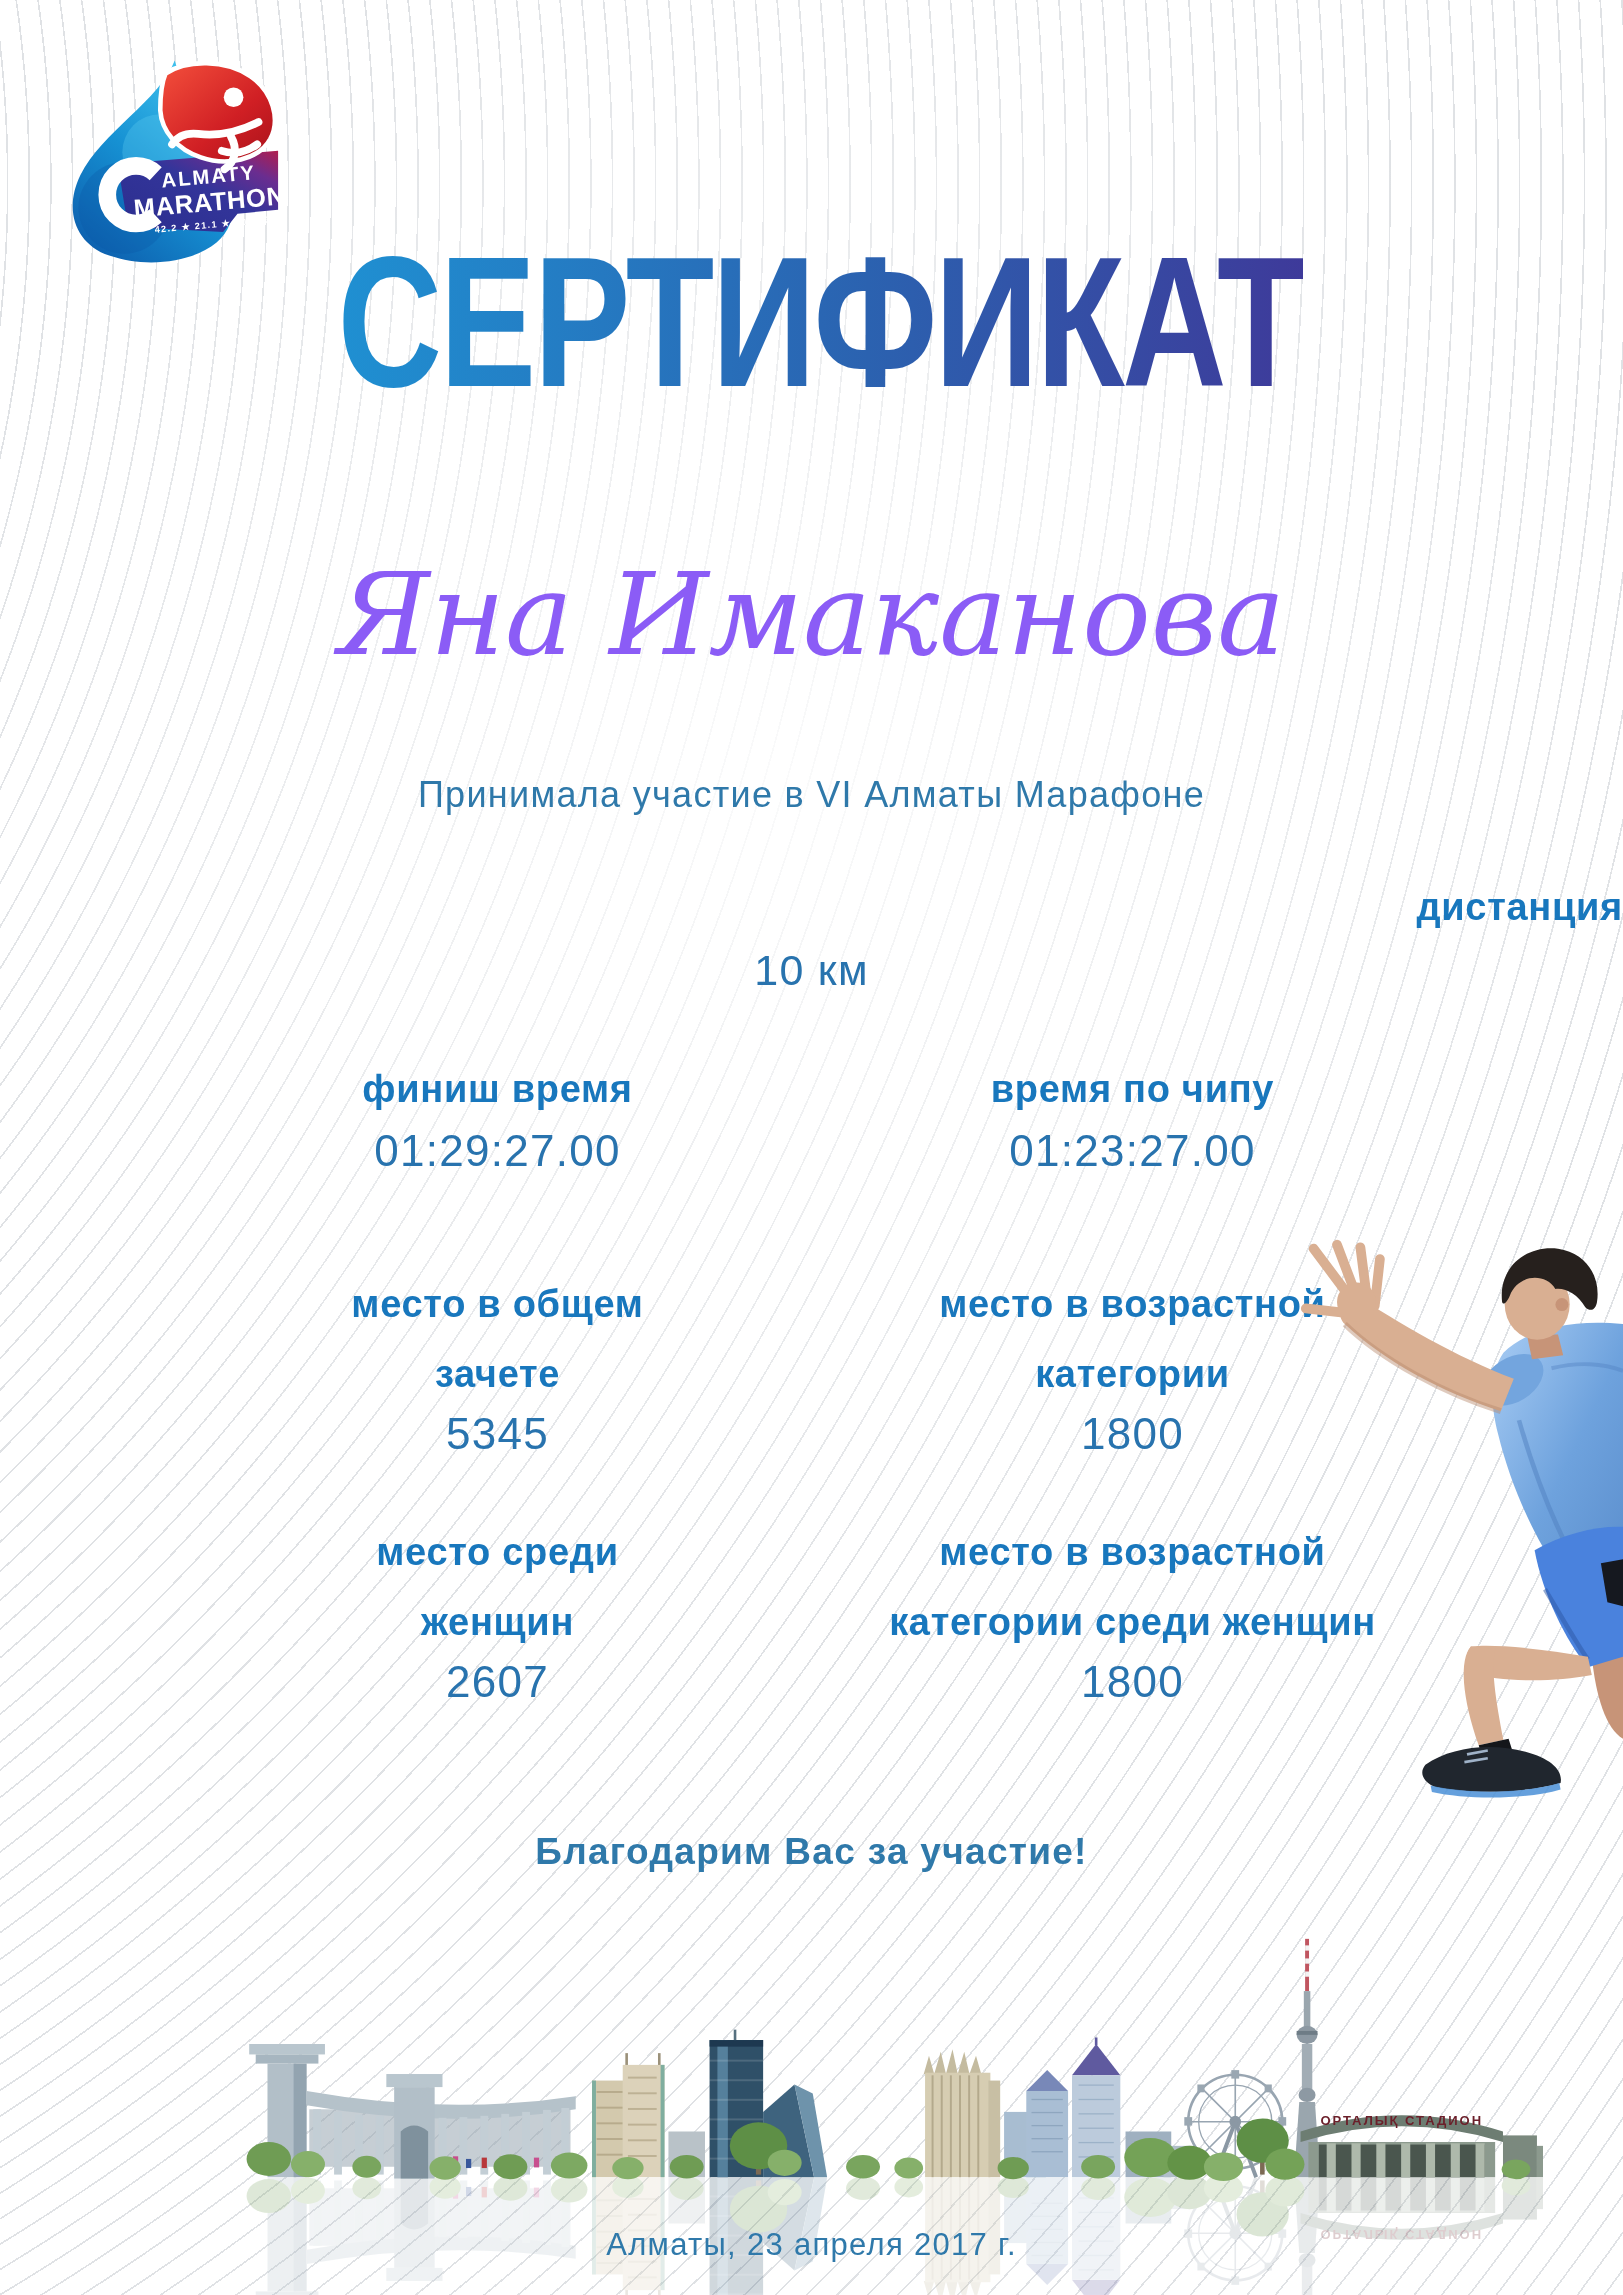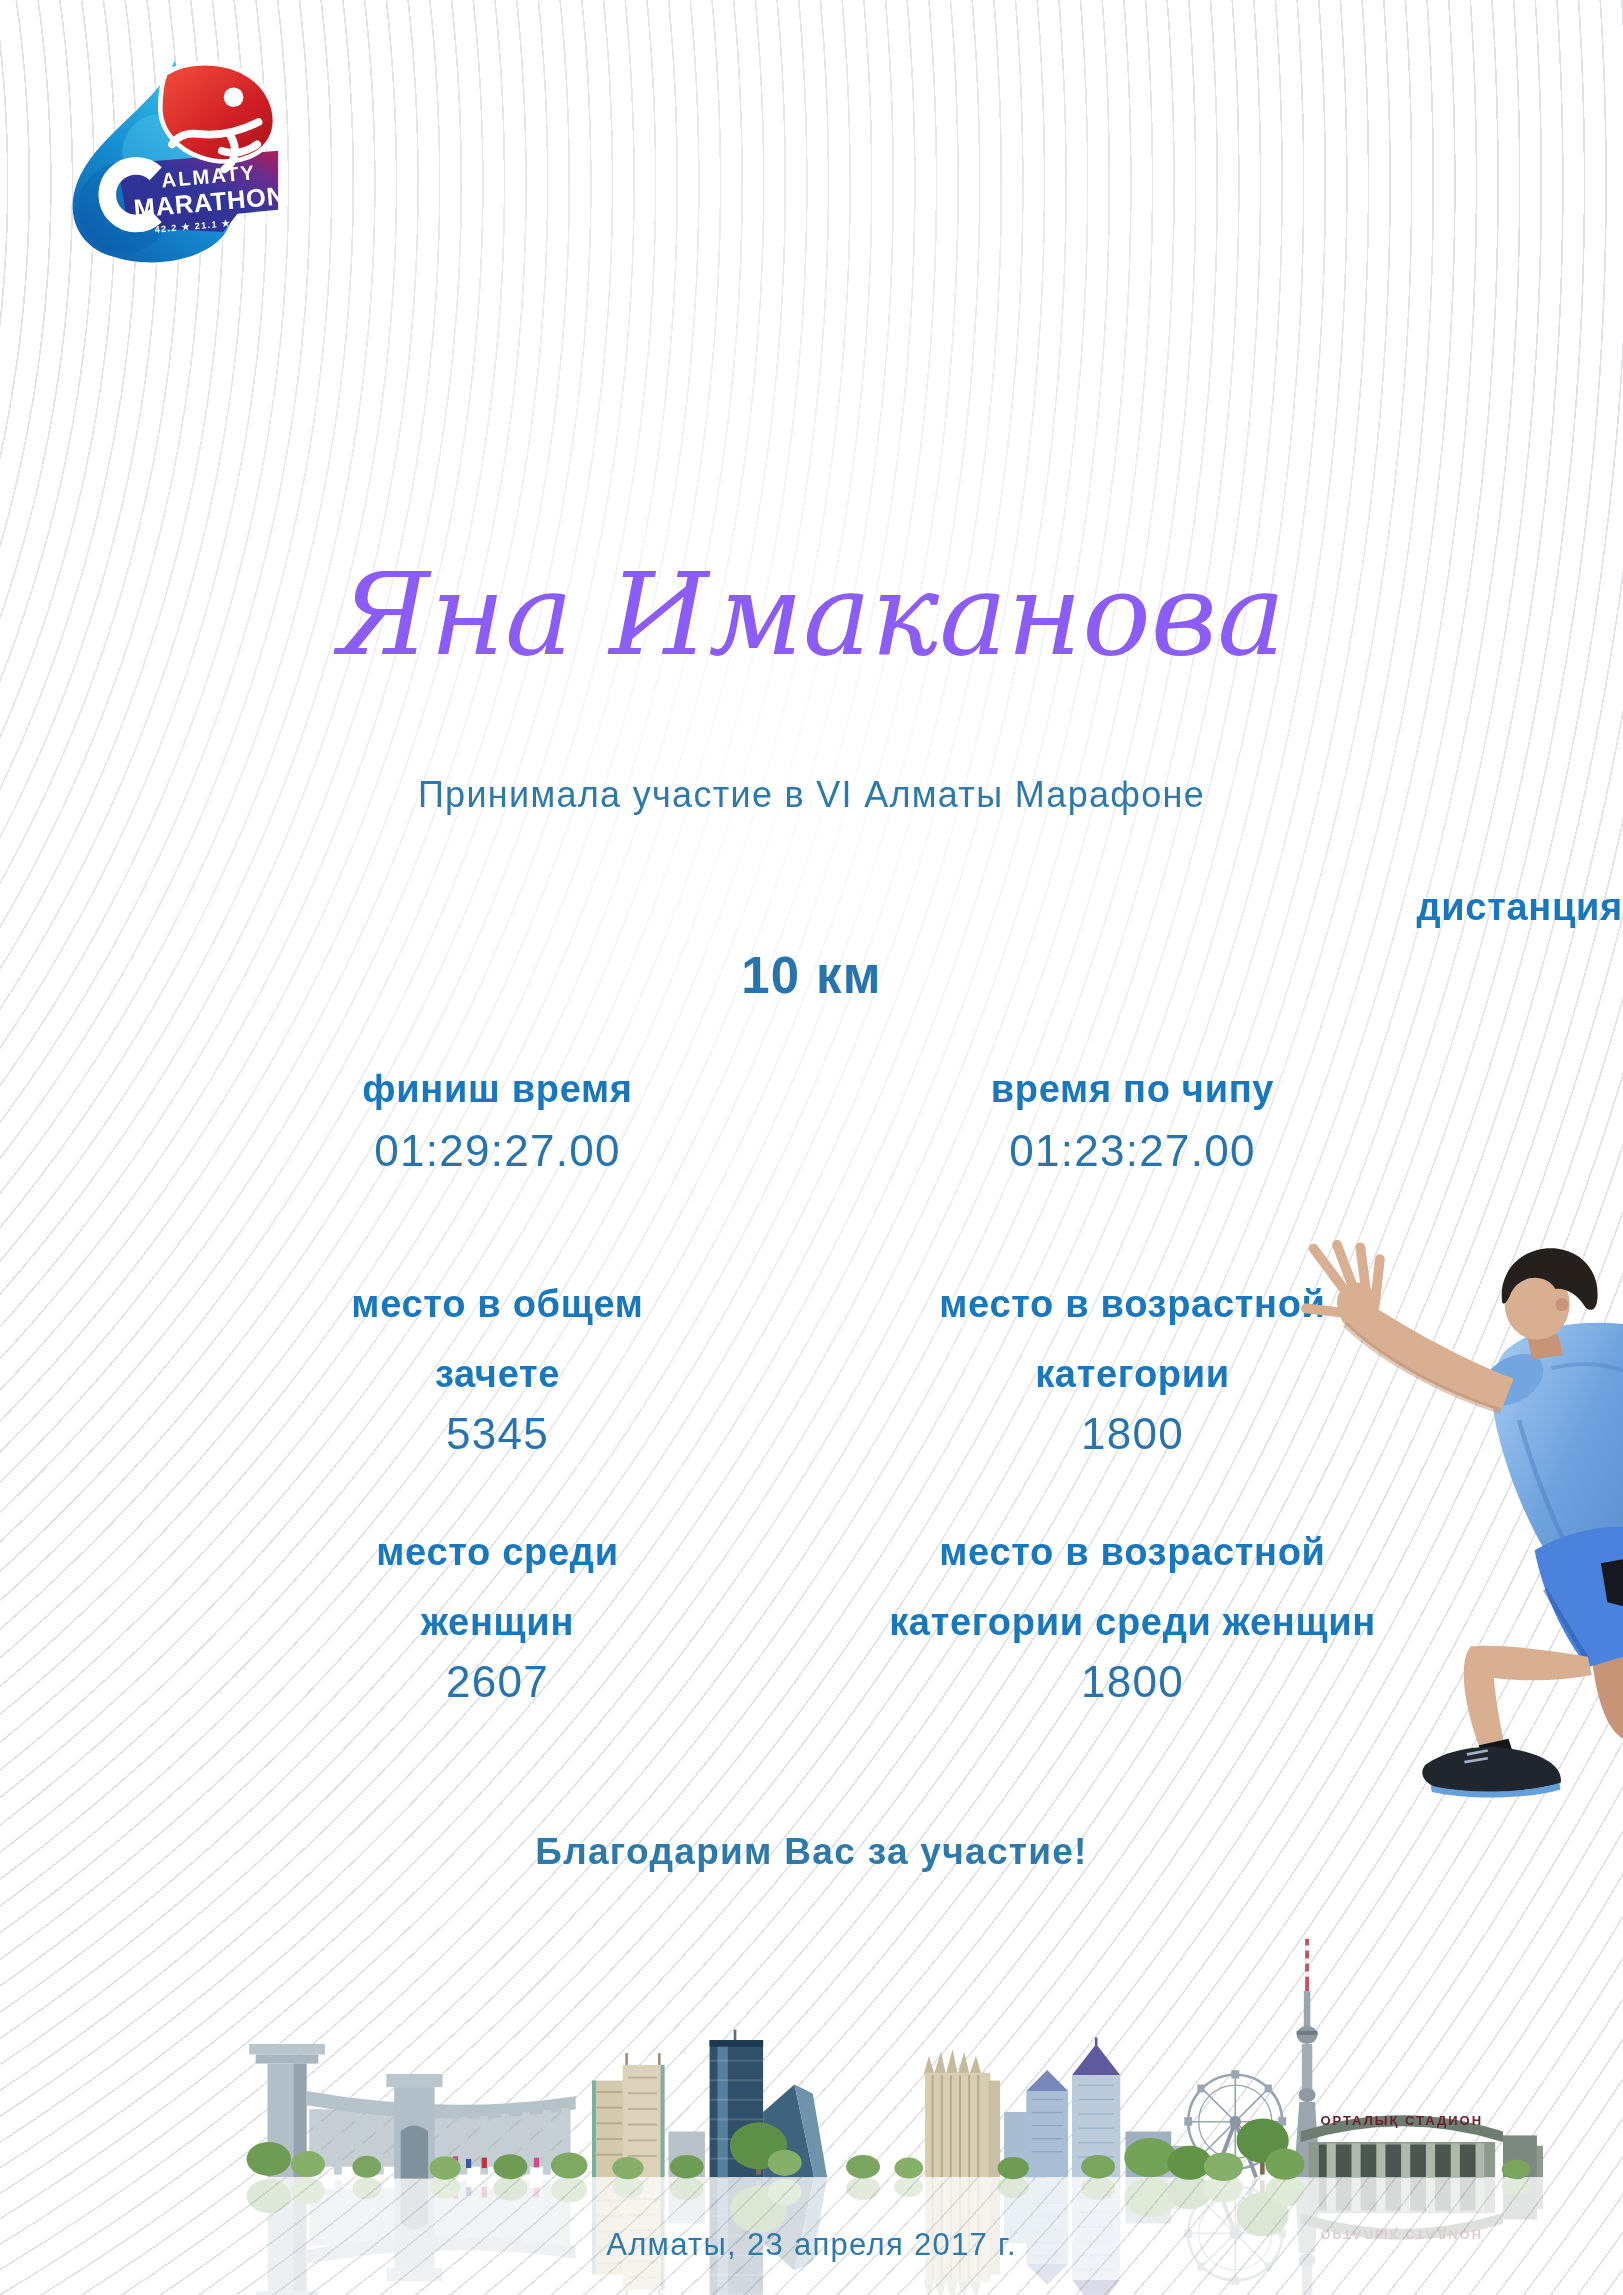--- a/index.html
+++ b/index.html
@@ -37,21 +37,21 @@
 
   .label{position:absolute;font-weight:700;color:#1877bd;font-size:38px;letter-spacing:0.7px;
     line-height:1.85;text-align:center;z-index:2;box-sizing:border-box;}
   .value{position:absolute;color:#2873ae;font-size:44px;letter-spacing:1.3px;
     text-align:center;z-index:2;box-sizing:border-box;}
 
   .full{left:0;width:100%;}
   .c1{left:177px;width:641px;}
   .c2{left:825px;width:615px;}
   .dist-l{top:872px;text-align:right;}
-  .dist-v{top:946px;font-size:51px;font-weight:bold;}
+  .dist-v{top:946px;font-size:43px;}
   .r1l{top:1054px;}
   .r1v{top:1126px;}
   .r2l{top:1269px;}
   .r2v{top:1409px;}
   .r3l{top:1517px;}
   .r3v{top:1657px;}
   .wrap-520{padding:0 150px;}
   .wrap-660{padding:0 92px;}
   .wrap-400{padding:0 190px;}
   .wrap-780{padding:0 52px;}
@@ -114,20 +114,21 @@
       </g>
     </g>
     <g fill="#ffffff" transform="rotate(-5 220 210)" font-family="Liberation Sans, sans-serif" font-weight="700" text-anchor="middle">
       <text x="226" y="198" font-size="31" letter-spacing="3">ALMATY</text>
       <text x="224" y="240" font-size="39" letter-spacing="1">MARATHON</text>
       <text x="226" y="266" font-size="14" letter-spacing="2">42.2 ★ 21.1 ★ 10 ★ 3</text>
     </g>
   </svg>
 
   <div class="title">
+    <div><span class="title-main">СЕРТИФИКАТ</span></div>
   </div>
 
   <div class="name">Яна Имаканова</div>
   <div class="participation">Принимала участие в VI Алматы Марафоне</div>
 
   <div class="label full dist-l">дистанция</div>
   <div class="value full dist-v">10 км</div>
 
   <div class="label c1 r1l">финиш время</div>
   <div class="label c2 r1l">время по чипу</div>

